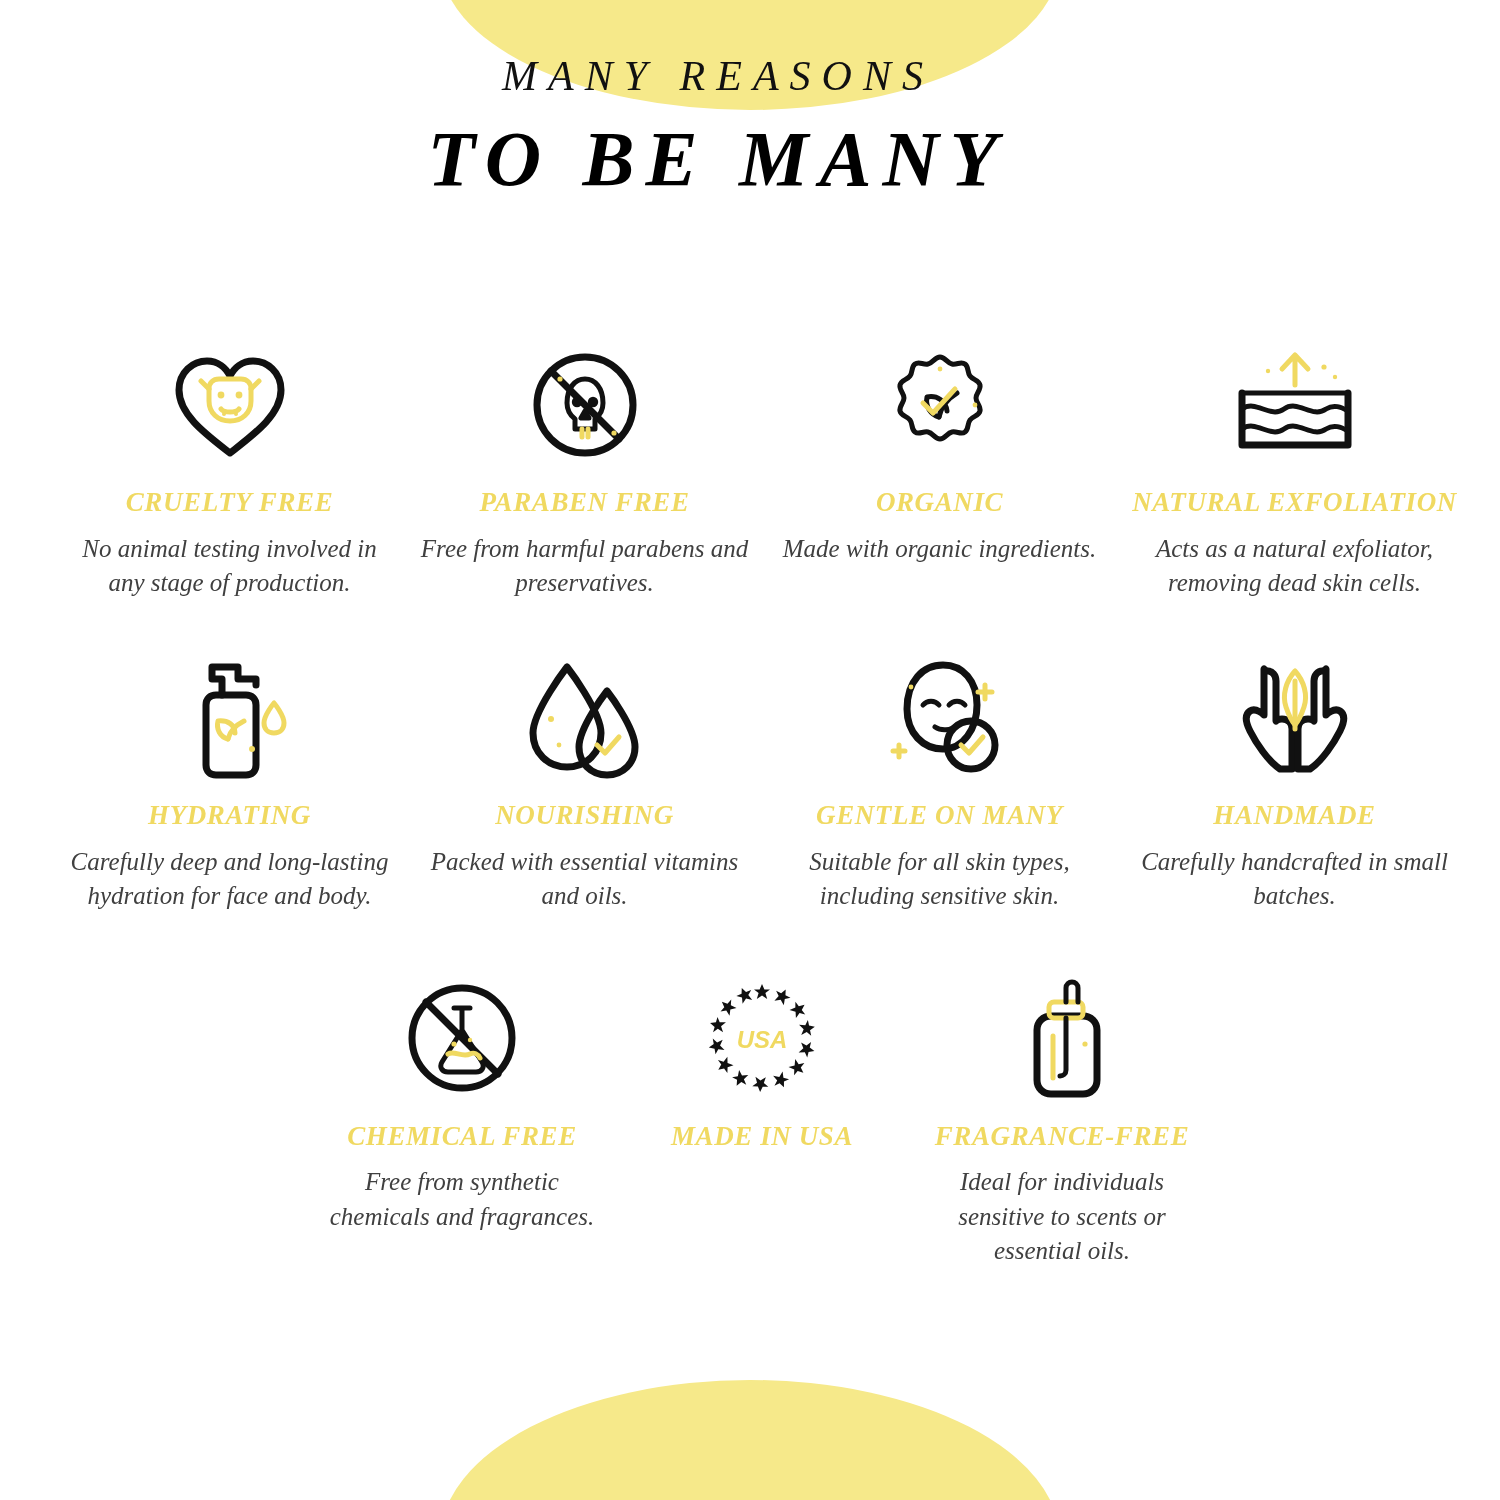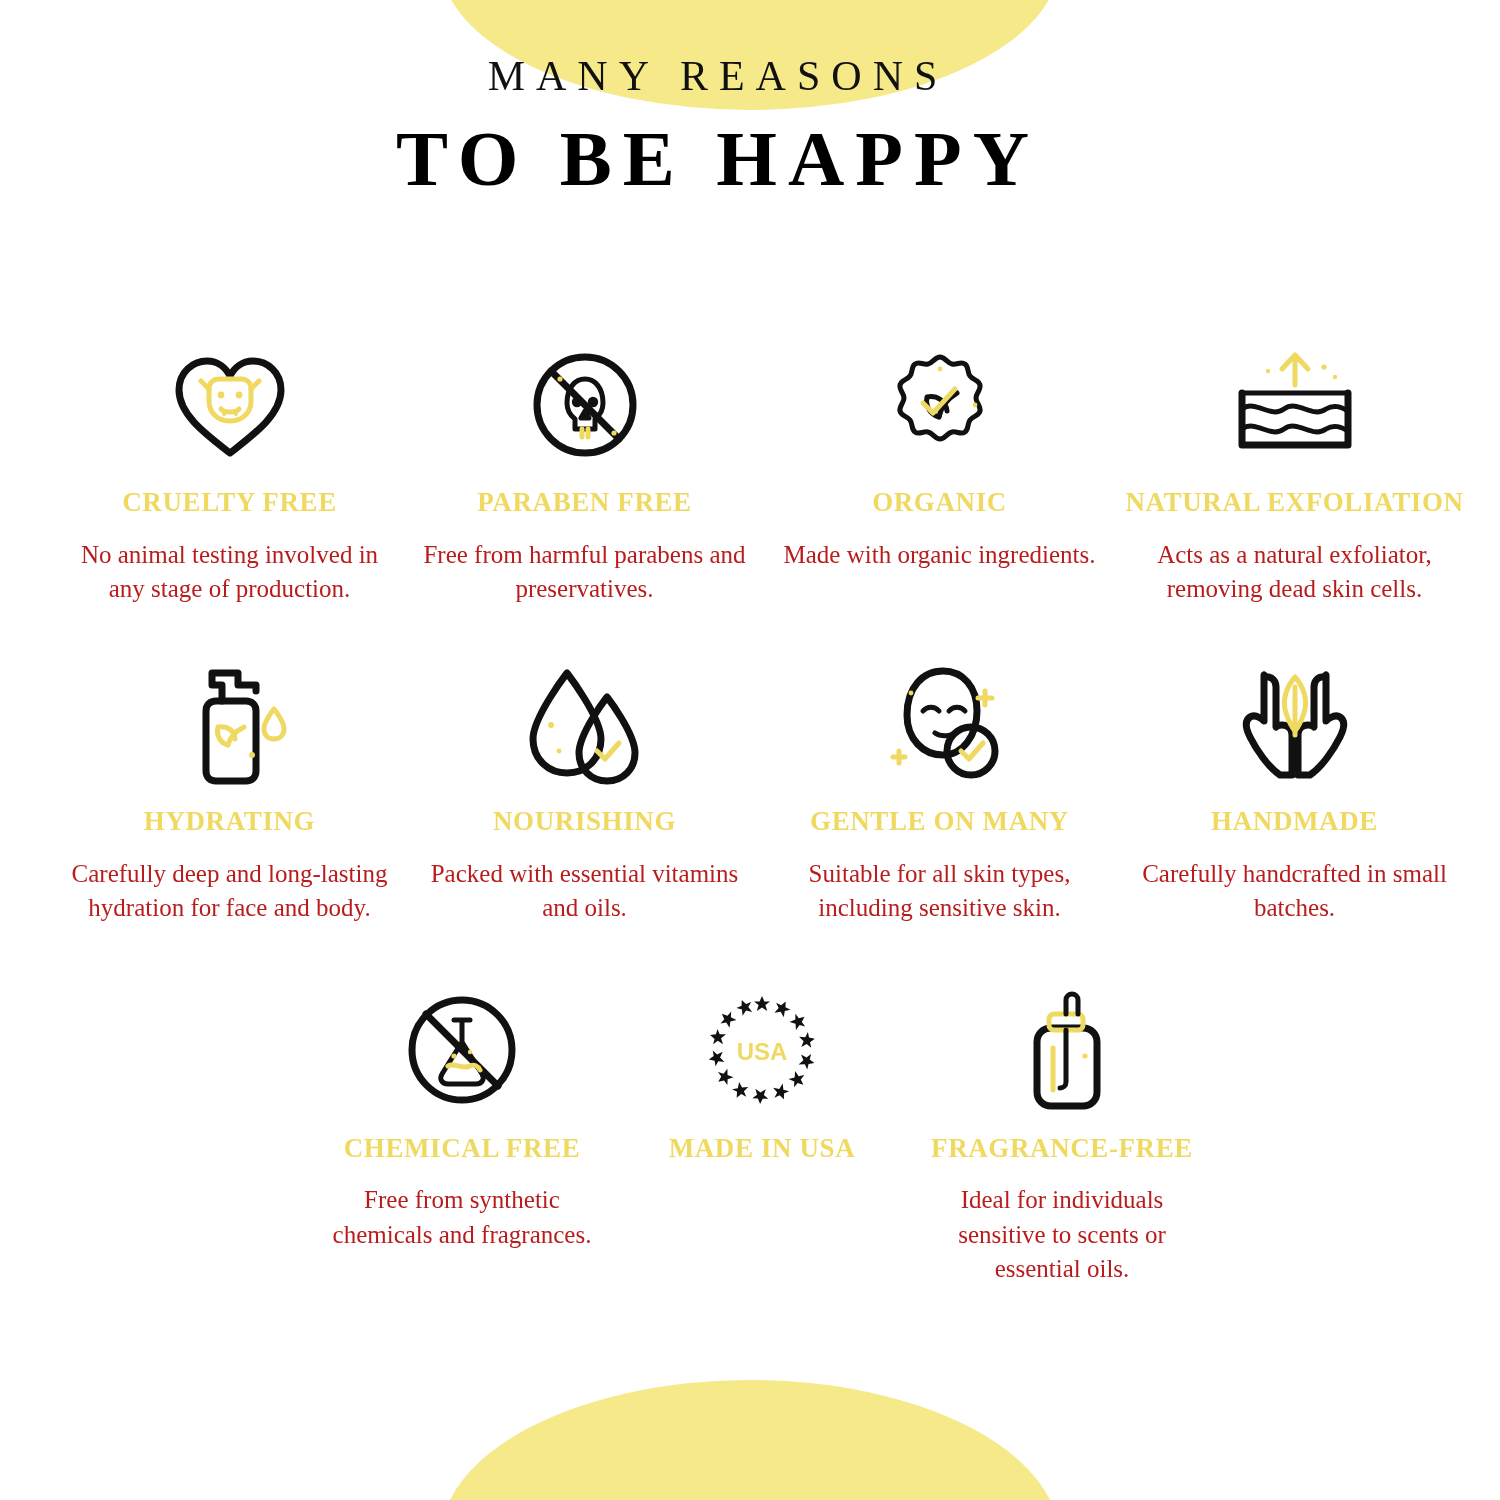--- a/index.html
+++ b/index.html
@@ -18,21 +18,21 @@
     background:#f6e98a;
     border-radius:0 0 310px 310px / 0 0 150px 150px;
   }
   .blob-bottom {
     position:absolute;
     bottom:-180px; left:50%; transform:translateX(-50%);
     width:620px; height:300px;
     background:#f6e98a;
     border-radius:310px 310px 0 0 / 160px 160px 0 0;
   }
-  .page { position:relative; z-index:2; width:1436px; height:1500px; }
+  .page { position:relative; z-index:2; width:1436px; height:1500px;font-style:italic; }
 
   .header { text-align:center; padding-top:52px; }
   .header .line1 {
     font-size:42px; letter-spacing:11px; color:#111; font-weight:400;
     font-family:"Liberation Serif", serif;
   }
   .header .line2 {
     font-size:78px; letter-spacing:11px; color:#000; font-weight:700;
     margin-top:14px;
     font-family:"Liberation Serif", serif;
@@ -57,24 +57,24 @@
   .cell-title {
     color:#f0d961;
     font-weight:700;
     font-size:27px;
     letter-spacing:0.6px;
     line-height:1.25;
     margin-top:16px;
     font-family:"Liberation Serif", serif;
   }
   .cell-desc {
-    color:#b91c1c;
+    color:#404040;
     font-size:25px;
     line-height:1.38;
-    margin-top:18px;
+    margin-top:12px;
     max-width:330px;
     font-family:"Liberation Serif", serif;
   }
   .row2 { margin-top:52px; }
   .row3 { margin-top:60px; }
   .row-3 .cell-desc { max-width:290px; }
 
   svg { display:block; }
   .k { stroke:#111; fill:none; stroke-width:7; stroke-linecap:round; stroke-linejoin:round; }
   .k2 { stroke:#111; fill:none; stroke-width:5; stroke-linecap:round; stroke-linejoin:round; }
@@ -85,21 +85,21 @@
 </head>
 <body>
 
 <div class="blob-top"></div>
 <div class="blob-bottom"></div>
 
 <div class="page">
 
   <div class="header">
     <div class="line1">MANY REASONS</div>
-    <div class="line2">TO BE HAPPY</div>
+    <div class="line2">TO BE MANY</div>
   </div>
 
   <div class="grid">
 
     <div class="row row-4 row1">
 
       <div class="cell">
         <div class="icon-wrap">
           <svg width="130" height="120" viewBox="0 0 130 120">
             <path class="k" d="M65 108 C42 90 14 70 14 45 C14 27 28 16 42 16 C53 16 61 23 65 31 C69 23 77 16 88 16 C102 16 116 27 116 45 C116 70 88 90 65 108 Z"></path>

